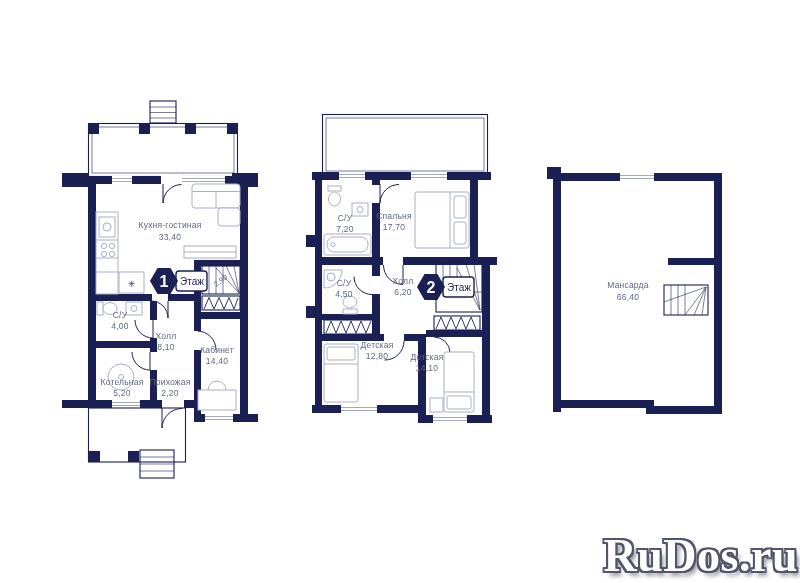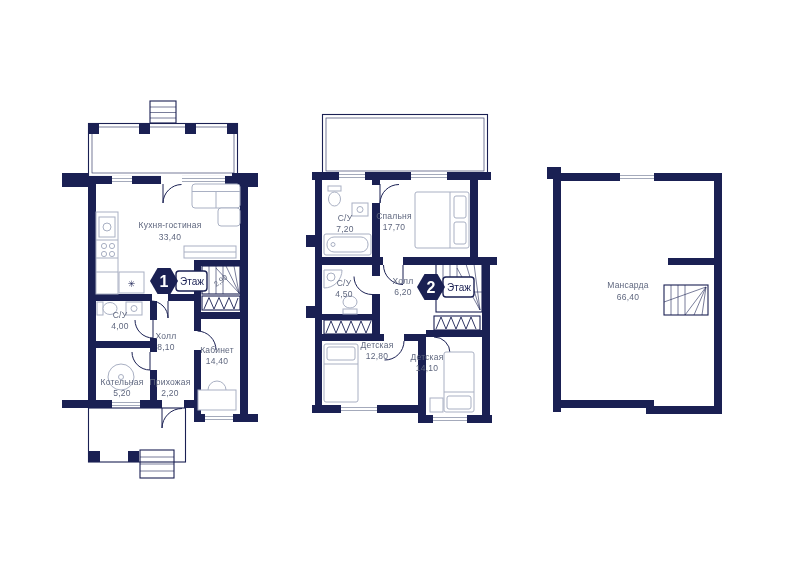--- a/index.html
+++ b/index.html
@@ -314,13 +314,14 @@
       <path class="thin2" d="M671,285 V315 M678,285 V315 M685,285 V315"></path>
       <path class="thin2" d="M706,287 L685,315 M706,287 L694,315 M706,287 L702,315 M706,287 L664,302"></path>
     </g>
     <g>
       <text class="lbl" x="628" y="288">Мансарда</text>
       <text class="lbl" x="628" y="300">66,40</text>
     </g>
   </g>
 </svg>
 
+<div class="watermark">RuDos.ru</div>
 </div>
 
 </body></html>

